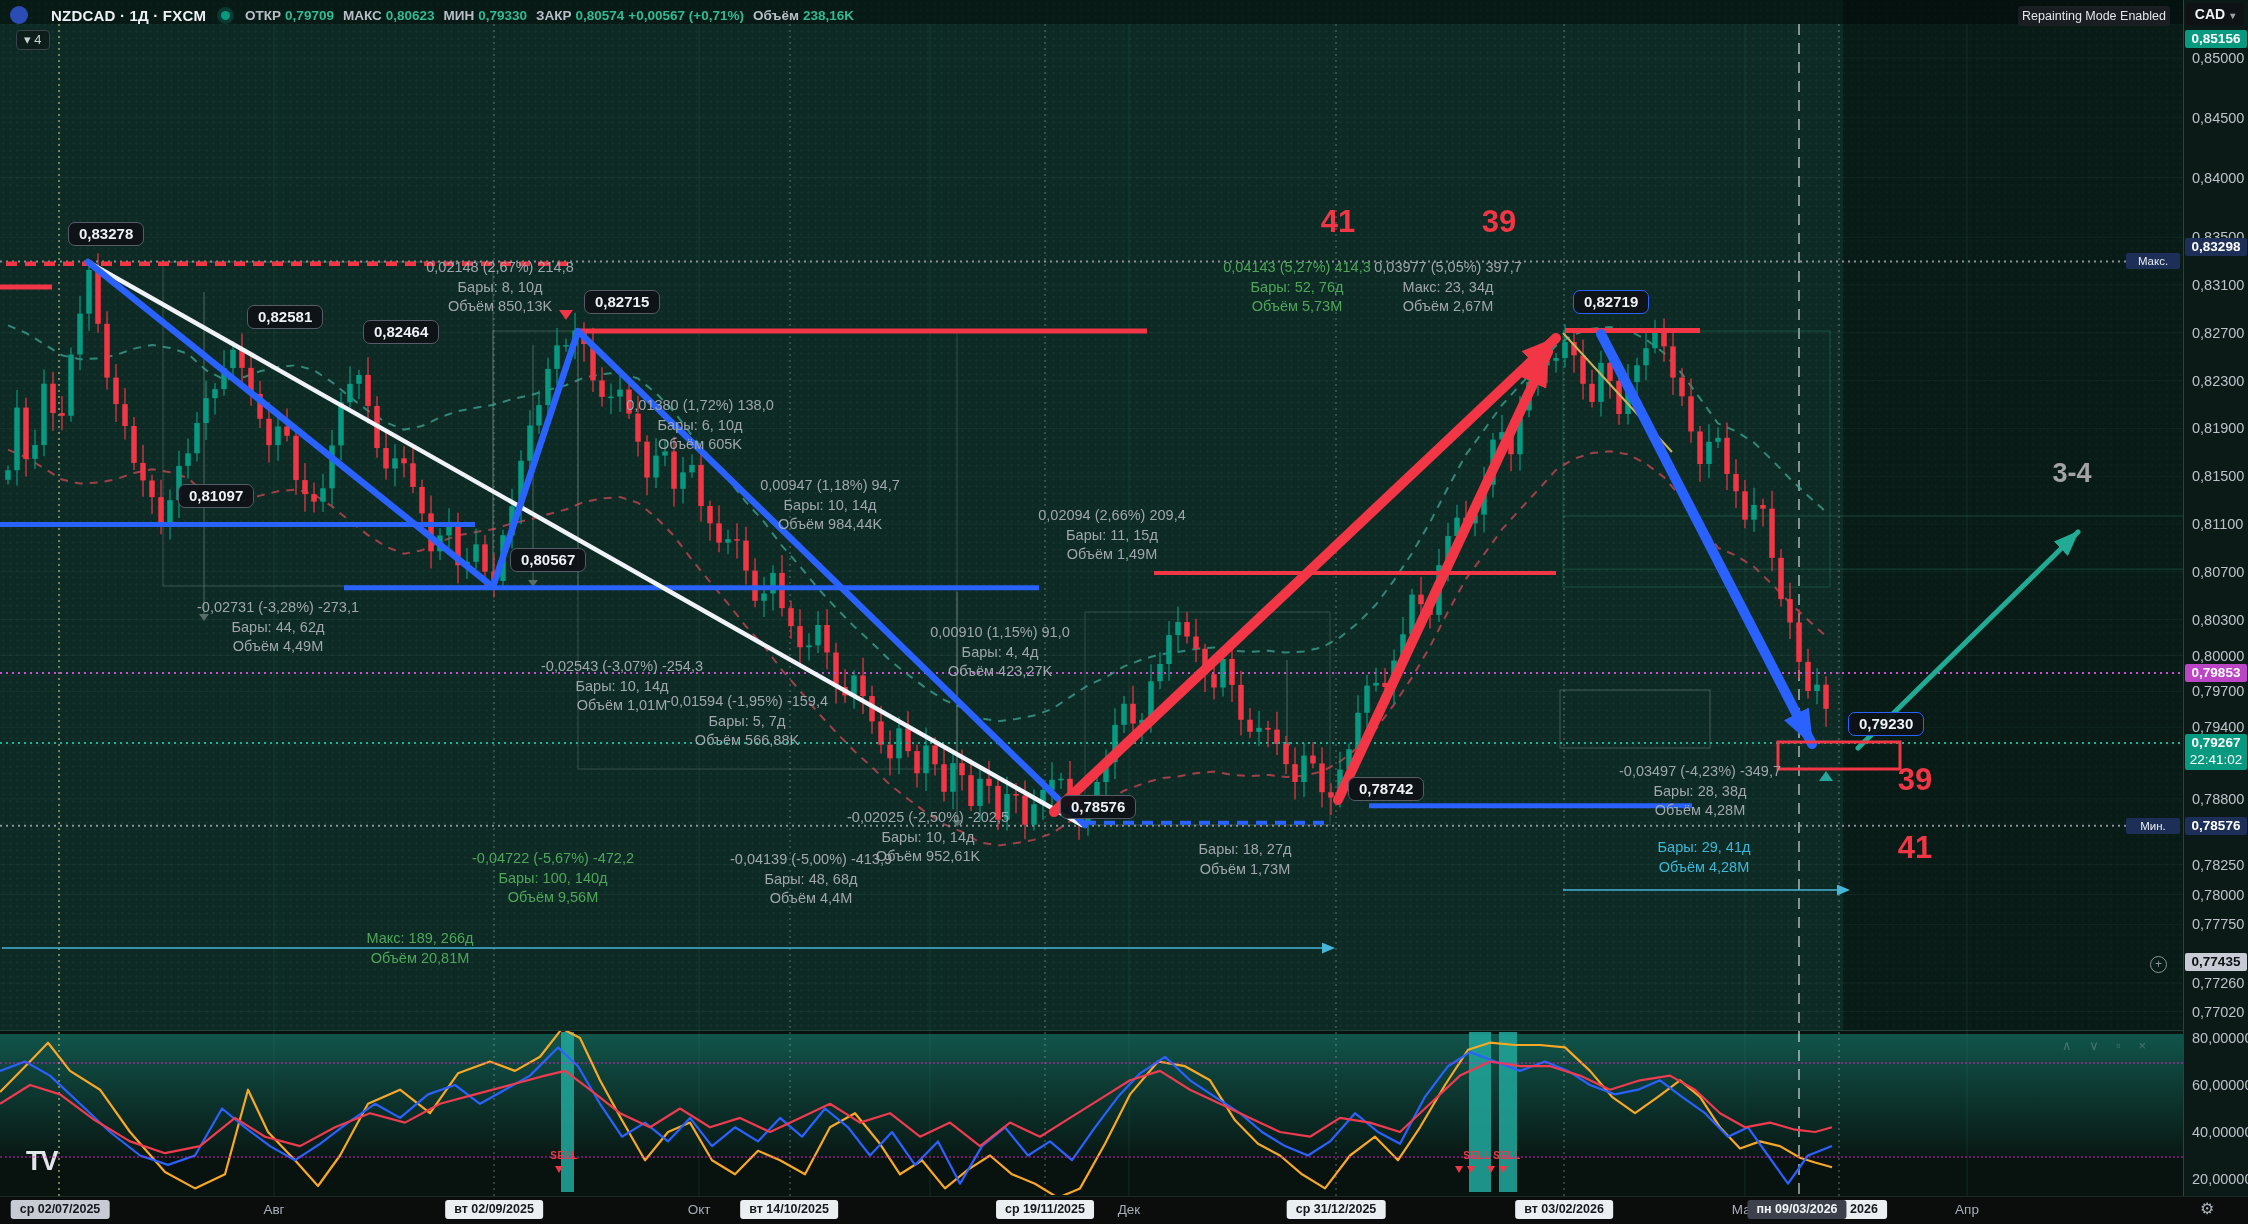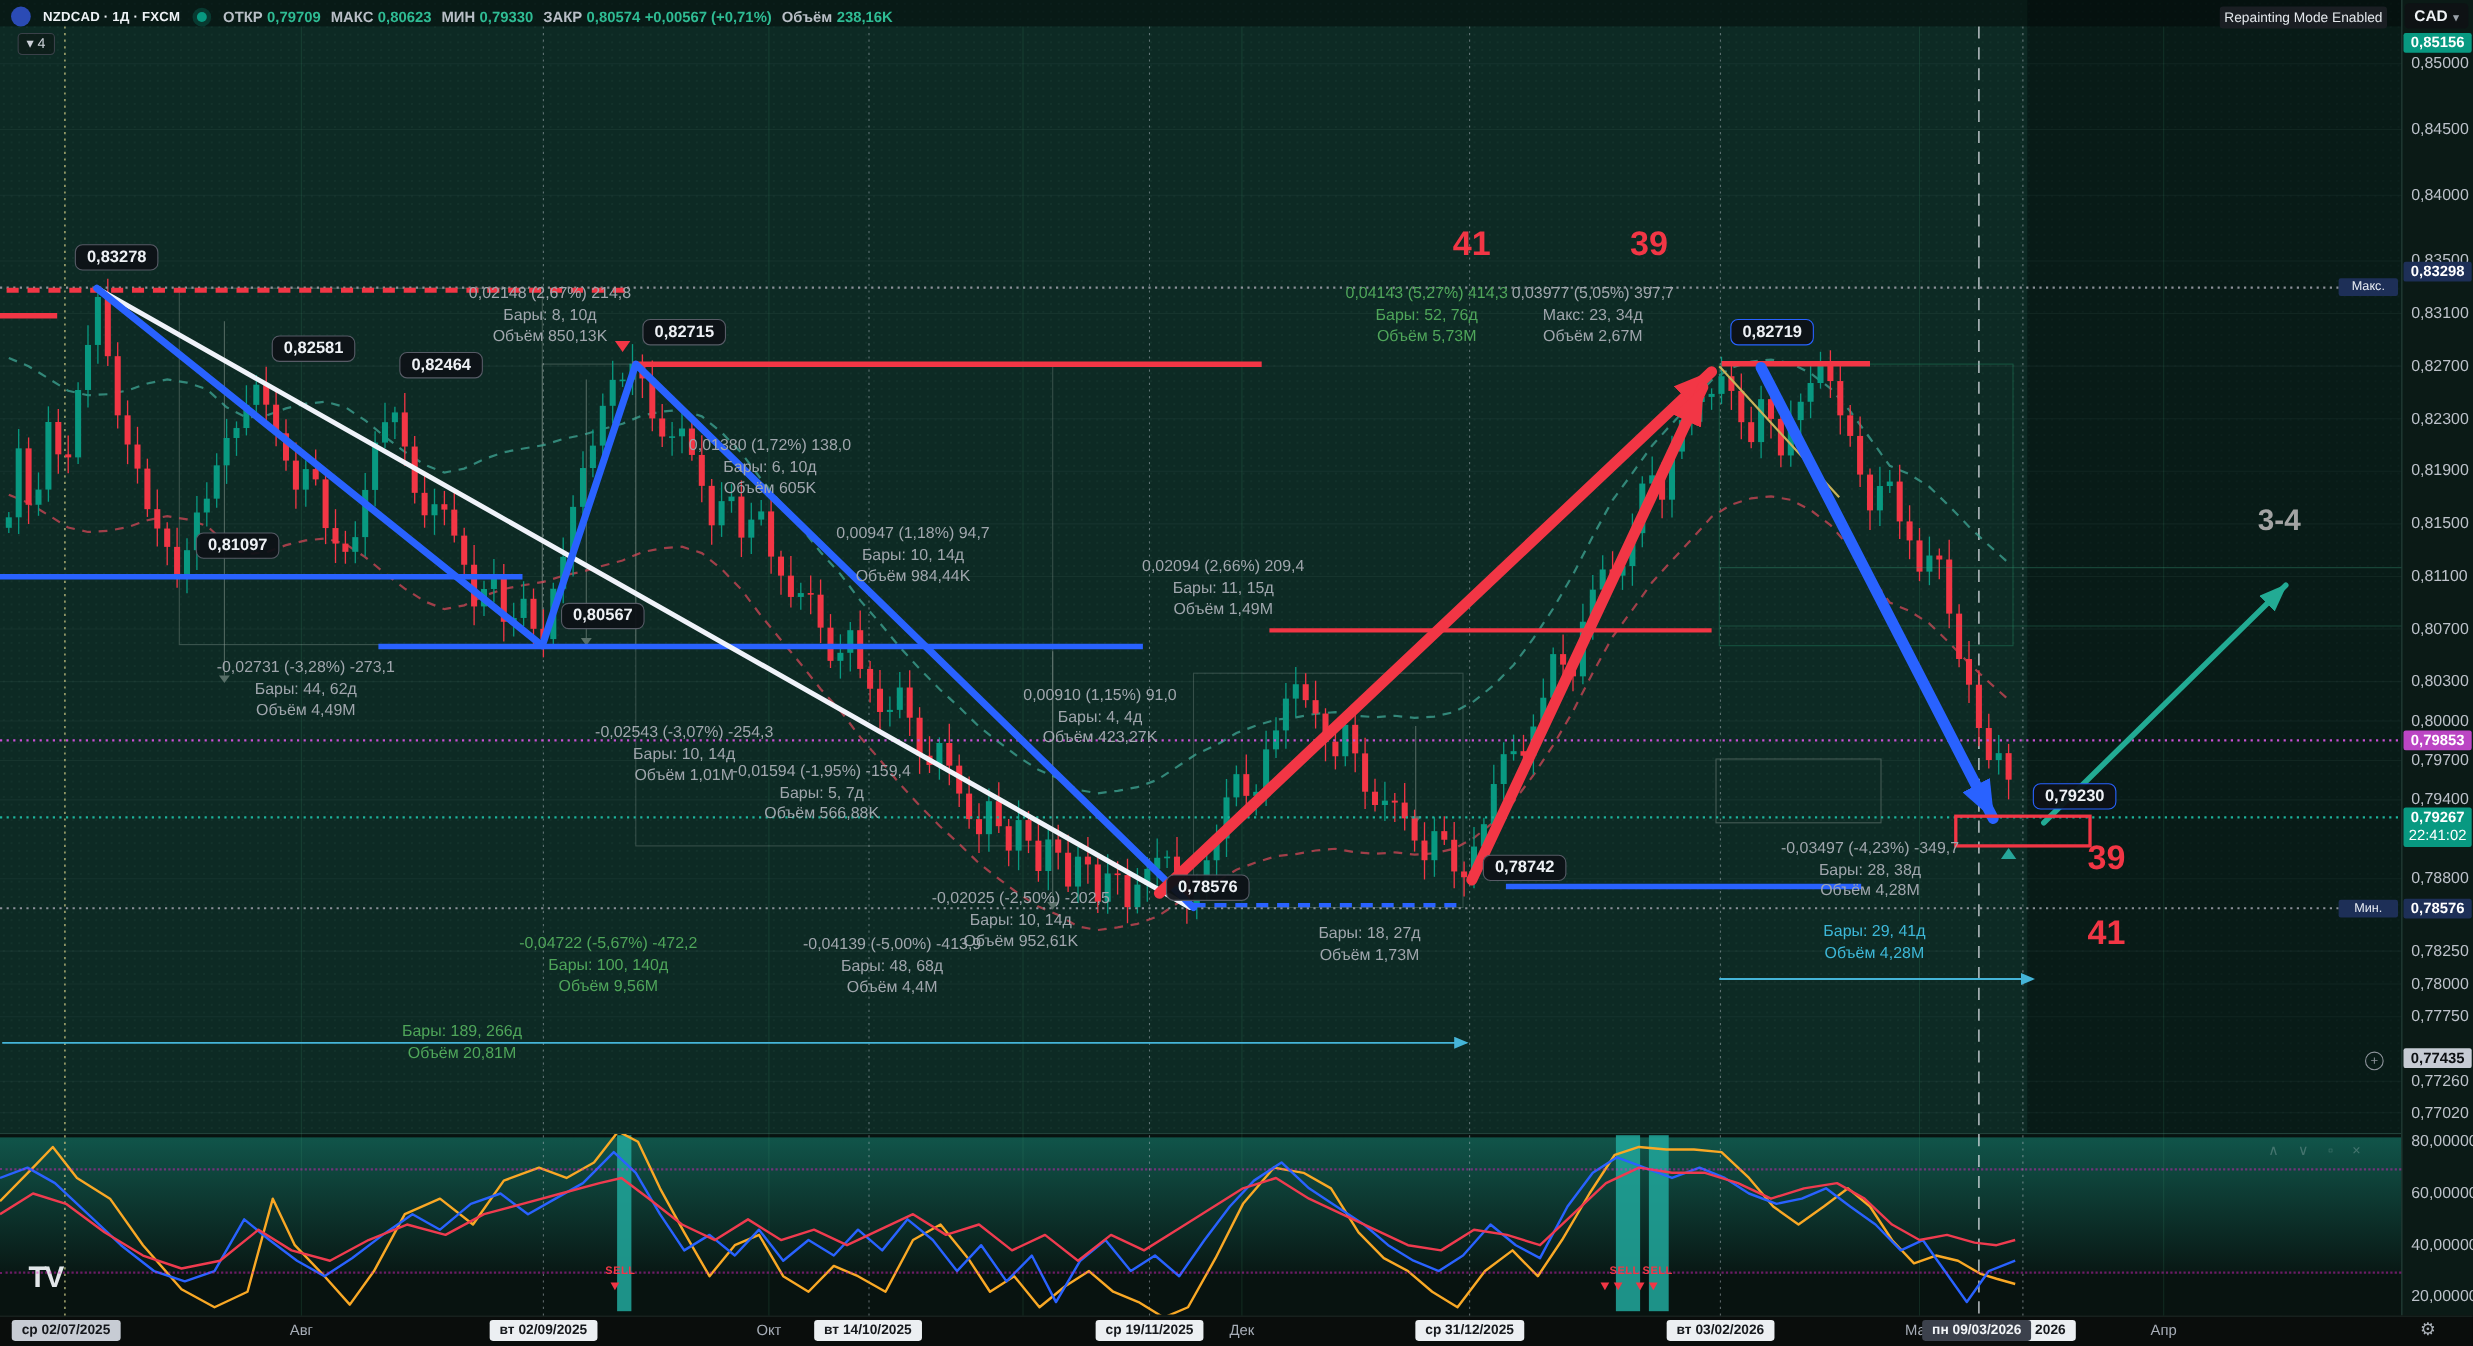--- a/index.html
+++ b/index.html
@@ -13,21 +13,21 @@
   #top-shade{left:0;top:0;width:2248px;height:24px;background:rgba(3,7,6,0.45);}
   #osc-pane{left:0;top:1030px;width:2183px;height:166px;background:#081310;border-top:1px solid #21413a;border-bottom:1px solid #10181b;}
   #osc-band{left:0;top:1034px;width:2183px;height:124px;background:linear-gradient(180deg,rgba(18,96,84,0.85),rgba(18,96,84,0.06));}
   .osc-level{left:0;width:2183px;height:0;border-top:2px dotted rgba(233,30,200,0.45);}
   #price-axis{left:2183px;top:0;width:65px;height:1196px;background:#0b1a16;border-left:1px solid #27443d;}
   #time-axis{left:0;top:1196px;width:2248px;height:28px;background:#0a0d0c;border-top:1px solid #1c2a26;}
   
   #legend{left:10px;top:6px;display:flex;align-items:center;gap:9px;white-space:nowrap;}
   .flag{width:18px;height:18px;border-radius:50%;background:#2b4bb5;
     background-image:radial-gradient(circle at 68% 66%,#e23d3d 0 3px,transparent 3.5px),radial-gradient(circle at 30% 30%,#e8ecf5 0 2.5px,transparent 3px),linear-gradient(135deg,#35510 0,transparent 0);}
-  .sym{font-size:12px;font-weight:bold;color:#eef2f6;letter-spacing:.2px;margin-left:2px;}
+  .sym{font-size:15px;font-weight:bold;color:#eef2f6;letter-spacing:.2px;margin-left:14px;}
   .mdot{width:9px;height:9px;border-radius:50%;background:#089981;box-shadow:0 0 0 4px rgba(8,153,129,0.25);margin:0 6px;}
   .lb{font-size:13.5px;font-weight:bold;color:#b9bfc7;}
   .vl{font-size:13.5px;font-weight:bold;color:#2fbc94;margin-left:-5px;}
   #chip4{left:16px;top:30px;border:1px solid #3a4149;border-radius:4px;color:#cdd2d9;font-size:13px;
     padding:1px 8px 2px 7px;background:rgba(13,23,20,0.6);}
   #repaint-badge{top:6px;width:152px;left:2018px;height:20px;background:rgba(28,32,37,0.92);color:#e2e6ea;
     font-size:12.5px;text-align:center;line-height:20px;border-radius:3px;}
   #cur-btn{left:2186px;top:3px;width:58px;height:23px;background:#0e1214;border-radius:4px;color:#f0f3f6;
     font-size:14px;font-weight:bold;text-align:center;line-height:23px;}
   #cur-btn .chev{color:#9aa1a9;font-size:10px;margin-left:5px;}
@@ -753,21 +753,21 @@
     <div class="stat g abs" style="left: 1700px; top: 762px;">
       <div>-0,03497 (-4,23%) -349,7</div>
       <div>Бары: 28, 38д</div>
       <div>Объём 4,28M</div>
     </div>
     <div class="stat cyan abs" style="left: 1704px; top: 838px;">
       <div>Бары: 29, 41д</div>
       <div>Объём 4,28M</div>
     </div>
     <div class="stat green abs" style="left: 420px; top: 929px;">
-      <div>Бары: 189, 266д</div>
+      <div>Макс: 189, 266д</div>
       <div>Объём 20,81M</div>
     </div>
     <div class="num abs" style="left: 1338px; top: 204px; color: rgb(242, 54, 69); font-size: 31px;">41</div>
     <div class="num abs" style="left: 1499px; top: 204px; color: rgb(242, 54, 69); font-size: 31px;">39</div>
     <div class="num abs" style="left: 1915px; top: 762px; color: rgb(242, 54, 69); font-size: 31px;">39</div>
     <div class="num abs" style="left: 1915px; top: 830px; color: rgb(242, 54, 69); font-size: 31px;">41</div>
     <div class="num abs" style="left: 2072px; top: 458px; color: #a3a3a3; font-size: 27px;">3-4</div>
     <div class="sell abs" style="left: 564px; top: 1150px;">SELL</div>
     <div class="sell abs" style="left: 1477px; top: 1150px;">SELL</div>
     <div class="sell abs" style="left: 1507px; top: 1150px;">SELL</div>

